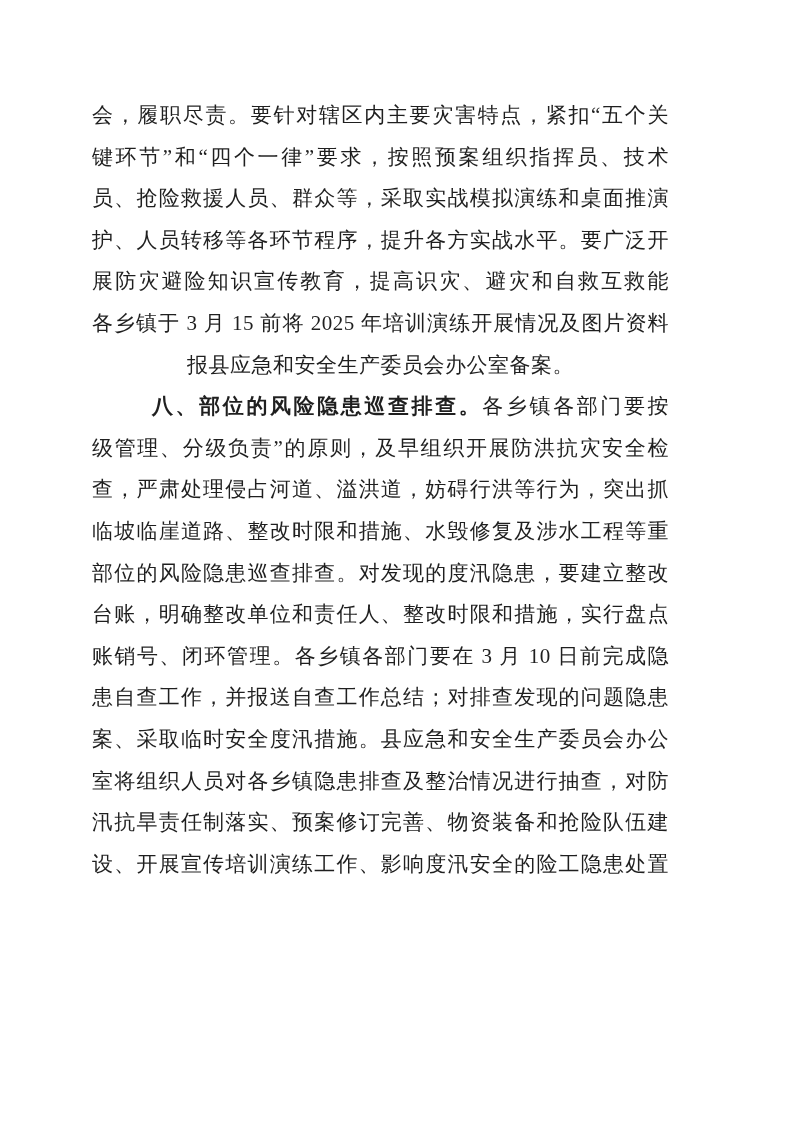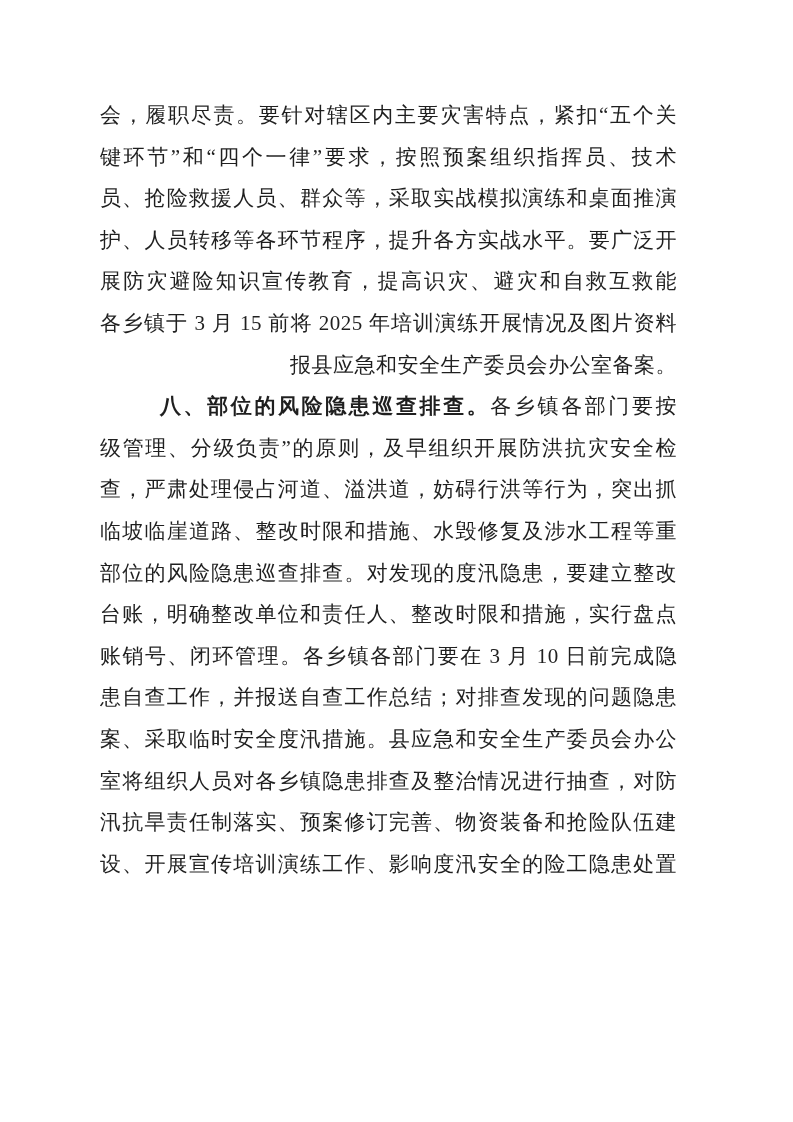--- a/index.html
+++ b/index.html
@@ -11,37 +11,37 @@
     position: relative;
     width: 793px;
     height: 1122px;
     margin: 0 auto;
     background: #ffffff;
     overflow: hidden;
     font-family: "Liberation Serif", "DejaVu Serif", serif;
   }
   .doc-body {
     position: absolute;
-    left: 100px;
+    left: 92px;
     top: 95px;
     width: 577px;
     font-size: 21px;
     line-height: 41.6px;
     color: #1f1f1f;
     letter-spacing: 0.5px;
   }
   .paragraph {
     margin: 0;
     padding: 0;
   }
   .line {
     height: 41.6px;
     overflow: hidden;
     white-space: normal;
-    text-align: right;
+    text-align: center;
   }
   .line.justify {
     text-align: justify;
     text-align-last: justify;
     text-justify: inter-character;
   }
   .line.indent {
     text-indent: 60px;
   }
   .run { font-weight: normal; }

